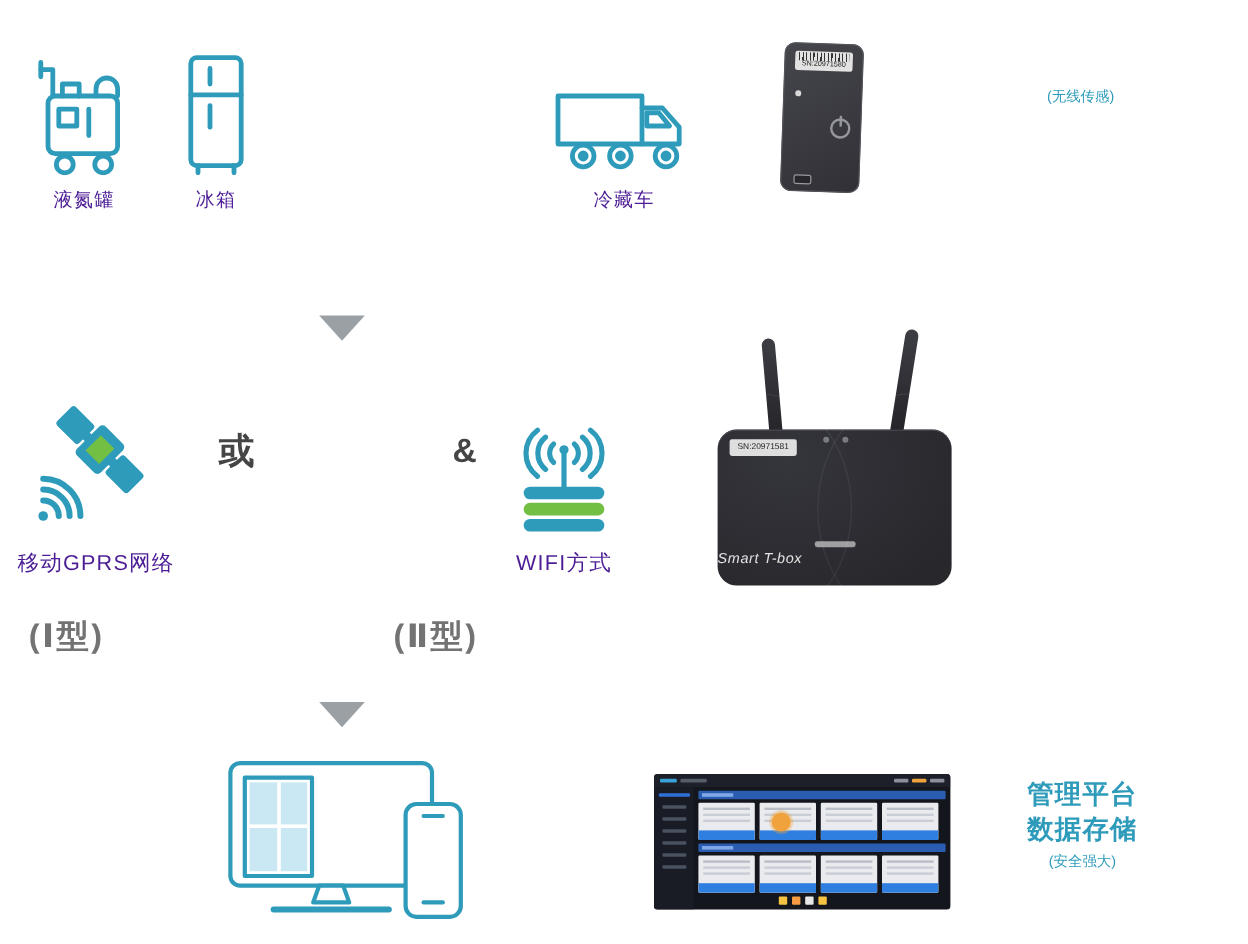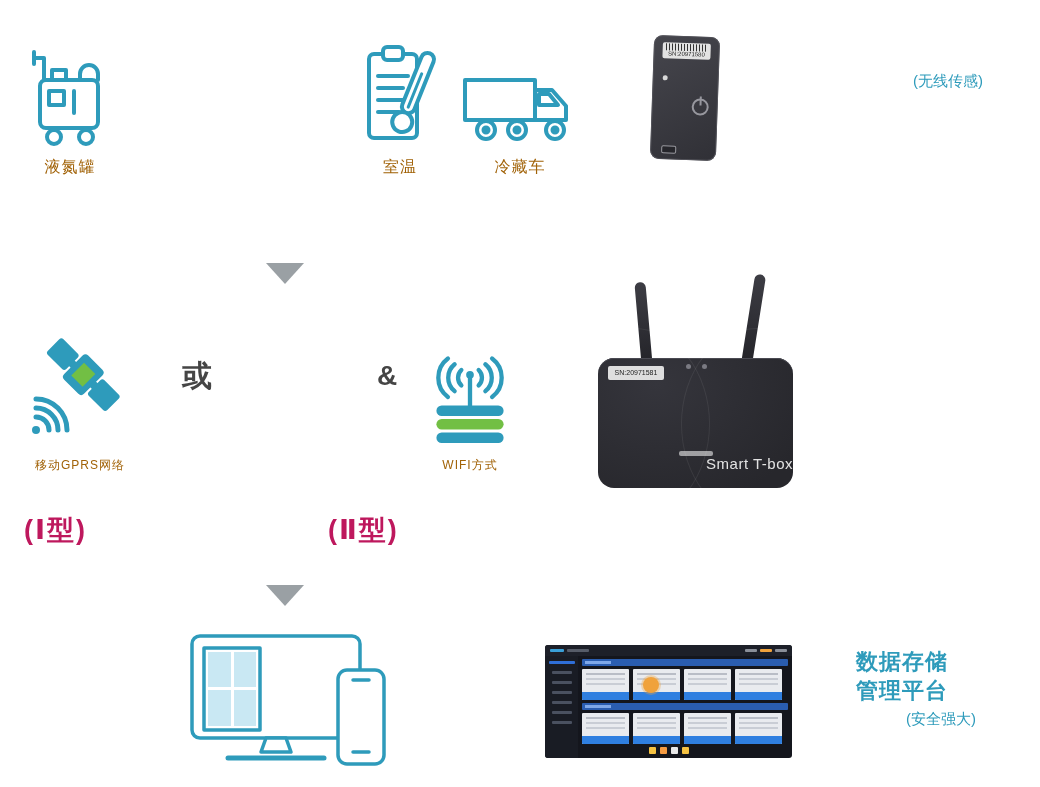--- a/index.html
+++ b/index.html
@@ -2,50 +2,50 @@
 <html><head>
 <meta charset="utf-8">
 <style>
   * { margin:0; padding:0; box-sizing:border-box; }
   body { background:#ffffff; font-family:"Liberation Sans","DejaVu Sans",sans-serif; }
   .canvas { position:relative; width:1040px; height:787px; background:#fff; overflow:hidden; }
 
   
   .item { position:absolute; display:flex; flex-direction:column; align-items:center; }
   .item .icon-box { display:flex; align-items:flex-end; justify-content:center; }
-  .item .label { color:#a16207; font-size:16px; margin-top:11px; letter-spacing:1px; white-space:nowrap; }
-  .row2 .label { font-size:12px; margin-top:13px; }
+  .item .label { color:#4c1d95; font-size:16px; margin-top:11px; letter-spacing:1px; white-space:nowrap; }
+  .row2 .label { font-size:18px; margin-top:13px; }
 
   
   .s-tank   { left:20px;  top:40px; width:100px; }
   .s-fridge { left:146px; top:40px; width:68px; }
   .s-ware   { left:240px; top:40px; width:104px; }
   .s-clip   { left:358px; top:40px; width:84px; }
   .s-truck  { left:458px; top:40px; width:124px; }
   .s-tank .icon-box, .s-fridge .icon-box, .s-ware .icon-box, .s-clip .icon-box, .s-truck .icon-box { height:106px; }
 
   
   .m-sat  { left:15px;  top:316px; width:130px; }
   .m-comp { left:238px; top:322px; width:100px; }
   .m-wifi { left:420px; top:322px; width:100px; }
   .m-sat .icon-box { height:128px; }
   .m-comp .icon-box, .m-wifi .icon-box { height:122px; }
 
   .conj { position:absolute; color:#454545; font-weight:700; }
   .conj-or  { left:182px; top:356px; font-size:30px; }
   .conj-and { left:377px; top:360px; font-size:28px; }
 
-  .type-label { position:absolute; color:#be185d; font-weight:700; font-size:27px; letter-spacing:2px; }
+  .type-label { position:absolute; color:#737373; font-weight:700; font-size:27px; letter-spacing:2px; }
   .type-1 { left:24px;  top:512px; }
   .type-2 { left:328px; top:512px; }
 
   
   .stage { position:absolute; text-align:center; color:#2E9BBB; }
   .stage .t  { font-size:24px; font-weight:700; letter-spacing:1px; line-height:1.3; }
-  .stage .st { font-size:15px; margin-top:8px;text-align:right; }
+  .stage .st { font-size:12px; margin-top:8px; }
   .stage-collect  { left:818px; top:64px;  width:165px; }
   .stage-transmit { left:818px; top:376px; width:165px; }
   .stage-store    { left:828px; top:648px; width:148px; }
   .stage-store .t { font-size:22px; }
   .stage-store .st { margin-top:5px; }
 
   
   .arrow-down { position:absolute; width:0; height:0;
     border-left:19px solid transparent; border-right:19px solid transparent;
     border-top:21px solid #9AA0A4; }
@@ -82,22 +82,22 @@
     border-radius:16px; box-shadow:inset 0 1px 0 #4a4a52; }
   .tbox .body::before, .tbox .body::after { content:""; position:absolute; border:1px solid rgba(255,255,255,0.07); border-radius:50%; }
   .tbox .body::before { width:150px; height:190px; left:-40px; top:-30px; }
   .tbox .body::after  { width:150px; height:190px; right:-40px; top:-30px; }
   .tbox .led { position:absolute; top:86px; width:5px; height:5px; border-radius:50%; background:#7a7a82; }
   .tbox .led-1 { left:88px; } .tbox .led-2 { left:104px; }
   .tbox .sticker { position:absolute; left:10px; top:88px; width:56px; height:14px; background:#dedede;
     border-radius:2px; font-size:7px; line-height:14px; text-align:center; color:#222; }
   .tbox .brand-bar { position:absolute; left:50%; transform:translateX(-50%); bottom:34px;
     width:34px; height:5px; border-radius:2px; background:rgba(255,255,255,0.55); }
-  .tbox .name { position:absolute; left:0; right:0; bottom:18px; text-align:right;
-    color:#e3e3e3; font-size:15px; letter-spacing:0.5px; }
+  .tbox .name { position:absolute; left:0; right:0; bottom:18px; text-align:left;
+    color:#e3e3e3; font-size:12px; letter-spacing:0.5px;font-style:italic; }
 
   
   .dash { position:absolute; left:545px; top:645px; width:247px; height:113px;
     background:#14161d; border-radius:3px; overflow:hidden; }
   .dash-top { position:absolute; left:0; right:0; top:0; height:11px; background:#1d2029;
     display:flex; align-items:center; padding:0 5px; gap:3px; }
   .dash-top .chip { height:3px; border-radius:1px; }
   .dash-top .sp { flex:1; }
   .dash-side { position:absolute; left:0; top:11px; bottom:0; width:33px; background:#191c24;
     display:flex; flex-direction:column; align-items:center; padding-top:5px; gap:7px; }
@@ -135,42 +135,37 @@
           <rect x="25" y="47" width="15" height="14"></rect>
           <path d="M50 47 v22"></path>
           <circle cx="30" cy="93" r="7"></circle>
           <circle cx="62" cy="93" r="7"></circle>
         </g>
       </svg>
     </div>
     <div class="label">液氮罐</div>
   </div>
 
-
-
-  <div class="item s-clip">
-    <div class="icon-box">
-      <svg viewBox="0 0 78 104" width="78" height="104">
+  <div class="item s-fridge">
+    <div class="icon-box">
+      <svg viewBox="0 0 58 102" width="58" height="102">
         <g fill="none" stroke="#2E9BBB" stroke-width="4" stroke-linecap="round" stroke-linejoin="round">
-          <rect x="8" y="12" width="48" height="84" rx="5"></rect>
-          <rect x="22" y="5" width="20" height="13" rx="4" fill="#fff"></rect>
-          <line x1="17" y1="34" x2="47" y2="34"></line>
-          <line x1="17" y1="46" x2="42" y2="46"></line>
-          <line x1="17" y1="58" x2="47" y2="58"></line>
-          <line x1="17" y1="70" x2="38" y2="70"></line>
-          <g transform="rotate(22 52 52)">
-            <rect x="46" y="8" width="13" height="64" rx="6.5" fill="#fff"></rect>
-            <circle cx="52.5" cy="82" r="10" fill="#fff"></circle>
-            <line x1="52.5" y1="30" x2="52.5" y2="66" stroke-width="3"></line>
-          </g>
-        </g>
-      </svg>
-    </div>
-    <div class="label">室温</div>
-  </div>
+          <rect x="8" y="4" width="42" height="90" rx="5"></rect>
+          <line x1="8" y1="35" x2="50" y2="35"></line>
+          <line x1="24" y1="13" x2="24" y2="26"></line>
+          <line x1="24" y1="44" x2="24" y2="62"></line>
+          <line x1="14" y1="94" x2="14" y2="100"></line>
+          <line x1="44" y1="94" x2="44" y2="100"></line>
+        </g>
+      </svg>
+    </div>
+    <div class="label">冰箱</div>
+  </div>
+
+
 
   <div class="item s-truck">
     <div class="icon-box">
       <svg viewBox="0 0 116 72" width="116" height="72">
         <g fill="none" stroke="#2E9BBB" stroke-width="4" stroke-linecap="round" stroke-linejoin="round">
           <rect x="3" y="6" width="70" height="40"></rect>
           <path d="M73 16 h17 l14 16 v14 h-31"></path>
           <path d="M77 20 h10 l9 11 h-19 z"></path>
           <circle cx="24" cy="56" r="9"></circle>
           <circle cx="55" cy="56" r="9"></circle>
@@ -322,18 +317,18 @@
     <div class="dash-orb"></div>
     <div class="dash-foot">
       <div class="sq" style="background:#f5c242;"></div>
       <div class="sq" style="background:#f59b42;"></div>
       <div class="sq" style="background:#e8e8e8;"></div>
       <div class="sq" style="background:#f5c242;"></div>
     </div>
   </div>
 
   <div class="stage stage-store">
+    <div class="t">管理平台</div>
     <div class="t">数据存储</div>
-    <div class="t">管理平台</div>
     <div class="st">(安全强大)</div>
   </div>
 
 </div>
 
 </body></html>

